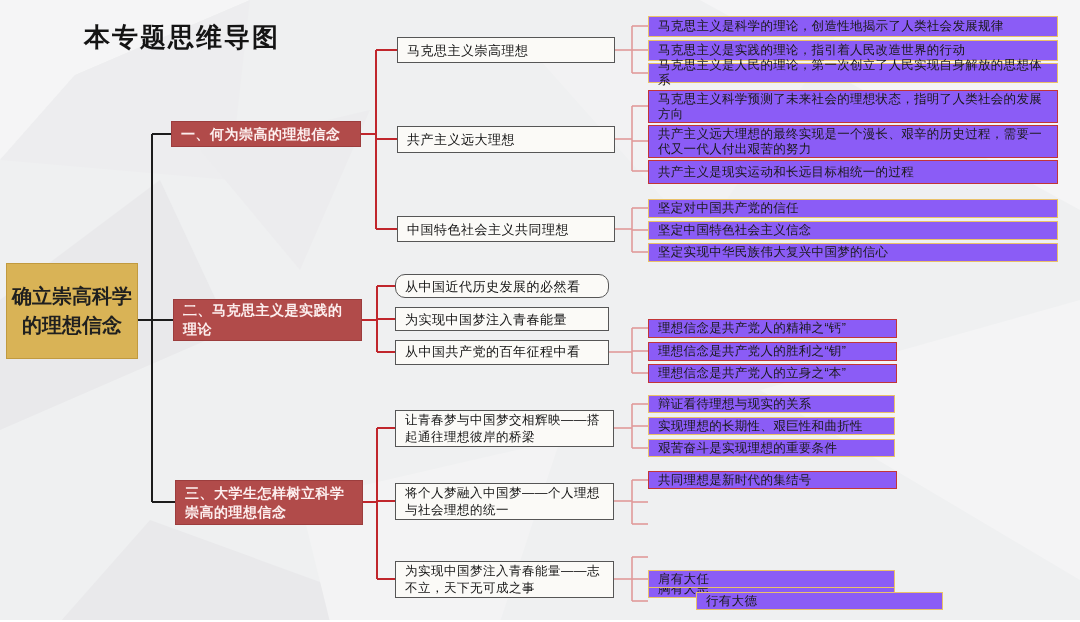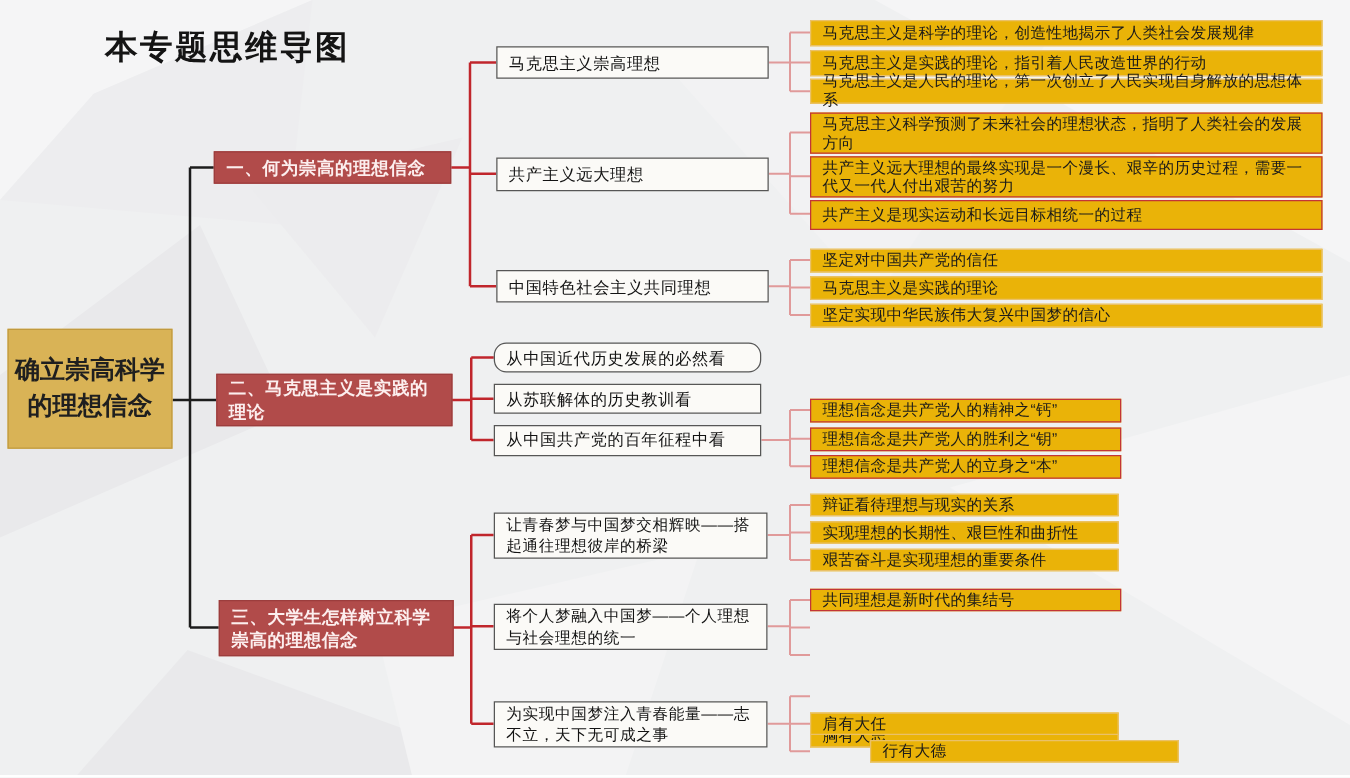--- a/index.html
+++ b/index.html
@@ -27,21 +27,21 @@
     color:#fceeee;font-size:14px;font-weight:700;line-height:1.35;
     padding:2px 9px;letter-spacing:0.5px;
   }
   .sub{
     background:#fbfaf7;border:1.5px solid #565656;
     color:#131313;font-size:13px;line-height:17px;
     padding:2px 9px;letter-spacing:0.5px;
   }
   .sub.small{font-size:12.5px;}
   .leaf{
-    background:#eab308;color:#1a1a1a;font-size:12.5px;line-height:15px;
+    background:#8b5cf6;color:#1a1a1a;font-size:12.5px;line-height:15px;
     padding:1px 9px;letter-spacing:0.3px;
   }
   .leaf.gold{border:1.5px solid #eac169;}
   .leaf.red{border:1.5px solid #c23537;}
 </style>
 </head>
 <body>
 
 <div class="stage">
 
@@ -129,37 +129,37 @@
 
   <div class="node branch" style="left:171px;top:121px;width:190px;height:26px;">一、何为崇高的理想信念</div>
   <div class="node branch" style="left:173px;top:299px;width:189px;height:42px;">二、马克思主义是实践的理论</div>
   <div class="node branch" style="left:175px;top:480px;width:188px;height:45px;">三、大学生怎样树立科学崇高的理想信念</div>
 
   <div class="node sub" style="left:397px;top:37px;width:218px;height:26px;">马克思主义崇高理想</div>
   <div class="node sub" style="left:397px;top:126px;width:218px;height:27px;">共产主义远大理想</div>
   <div class="node sub" style="left:397px;top:216px;width:218px;height:26px;">中国特色社会主义共同理想</div>
 
   <div class="node sub" style="left:395px;top:274px;width:214px;height:24px;border-radius:10px;">从中国近代历史发展的必然看</div>
-  <div class="node sub" style="left:395px;top:307px;width:214px;height:24px;">从苏联解体的历史教训看</div>
+  <div class="node sub" style="left:395px;top:307px;width:214px;height:24px;">为实现中国梦注入青春能量</div>
   <div class="node sub" style="left:395px;top:340px;width:214px;height:25px;font-family:Liberation Mono, monospace;">从中国共产党的百年征程中看</div>
 
   <div class="node sub small" style="left:395px;top:410px;width:219px;height:37px;">让青春梦与中国梦交相辉映——搭起通往理想彼岸的桥梁</div>
   <div class="node sub small" style="left:395px;top:483px;width:219px;height:37px;">将个人梦融入中国梦——个人理想与社会理想的统一</div>
   <div class="node sub small" style="left:395px;top:561px;width:219px;height:37px;">为实现中国梦注入青春能量——志不立，天下无可成之事</div>
 
   <div class="node leaf gold" style="left:648px;top:16px;width:410px;height:21px;">马克思主义是科学的理论，创造性地揭示了人类社会发展规律</div>
   <div class="node leaf gold" style="left:648px;top:40px;width:410px;height:21px;">马克思主义是实践的理论，指引着人民改造世界的行动</div>
   <div class="node leaf gold" style="left:648px;top:63px;width:410px;height:20px;">马克思主义是人民的理论，第一次创立了人民实现自身解放的思想体系</div>
 
   <div class="node leaf red" style="left:648px;top:90px;width:410px;height:33px;">马克思主义科学预测了未来社会的理想状态，指明了人类社会的发展方向</div>
   <div class="node leaf red" style="left:648px;top:125px;width:410px;height:33px;">共产主义远大理想的最终实现是一个漫长、艰辛的历史过程，需要一代又一代人付出艰苦的努力</div>
   <div class="node leaf red" style="left:648px;top:160px;width:410px;height:24px;">共产主义是现实运动和长远目标相统一的过程</div>
 
   <div class="node leaf gold" style="left:648px;top:199px;width:410px;height:19px;">坚定对中国共产党的信任</div>
-  <div class="node leaf gold" style="left:648px;top:221px;width:410px;height:19px;">马克思主义是实践的理论</div>
+  <div class="node leaf gold" style="left:648px;top:221px;width:410px;height:19px;">坚定中国特色社会主义信念</div>
   <div class="node leaf gold" style="left:648px;top:243px;width:410px;height:19px;">坚定实现中华民族伟大复兴中国梦的信心</div>
 
   <div class="node leaf red" style="left:648px;top:319px;width:249px;height:19px;">理想信念是共产党人的精神之“钙”</div>
   <div class="node leaf red" style="left:648px;top:342px;width:249px;height:19px;">理想信念是共产党人的胜利之“钥”</div>
   <div class="node leaf red" style="left:648px;top:364px;width:249px;height:19px;">理想信念是共产党人的立身之“本”</div>
 
   <div class="node leaf gold" style="left:648px;top:395px;width:247px;height:18px;">辩证看待理想与现实的关系</div>
   <div class="node leaf gold" style="left:648px;top:417px;width:247px;height:18px;">实现理想的长期性、艰巨性和曲折性</div>
   <div class="node leaf gold" style="left:648px;top:439px;width:247px;height:18px;">艰苦奋斗是实现理想的重要条件</div>
 

